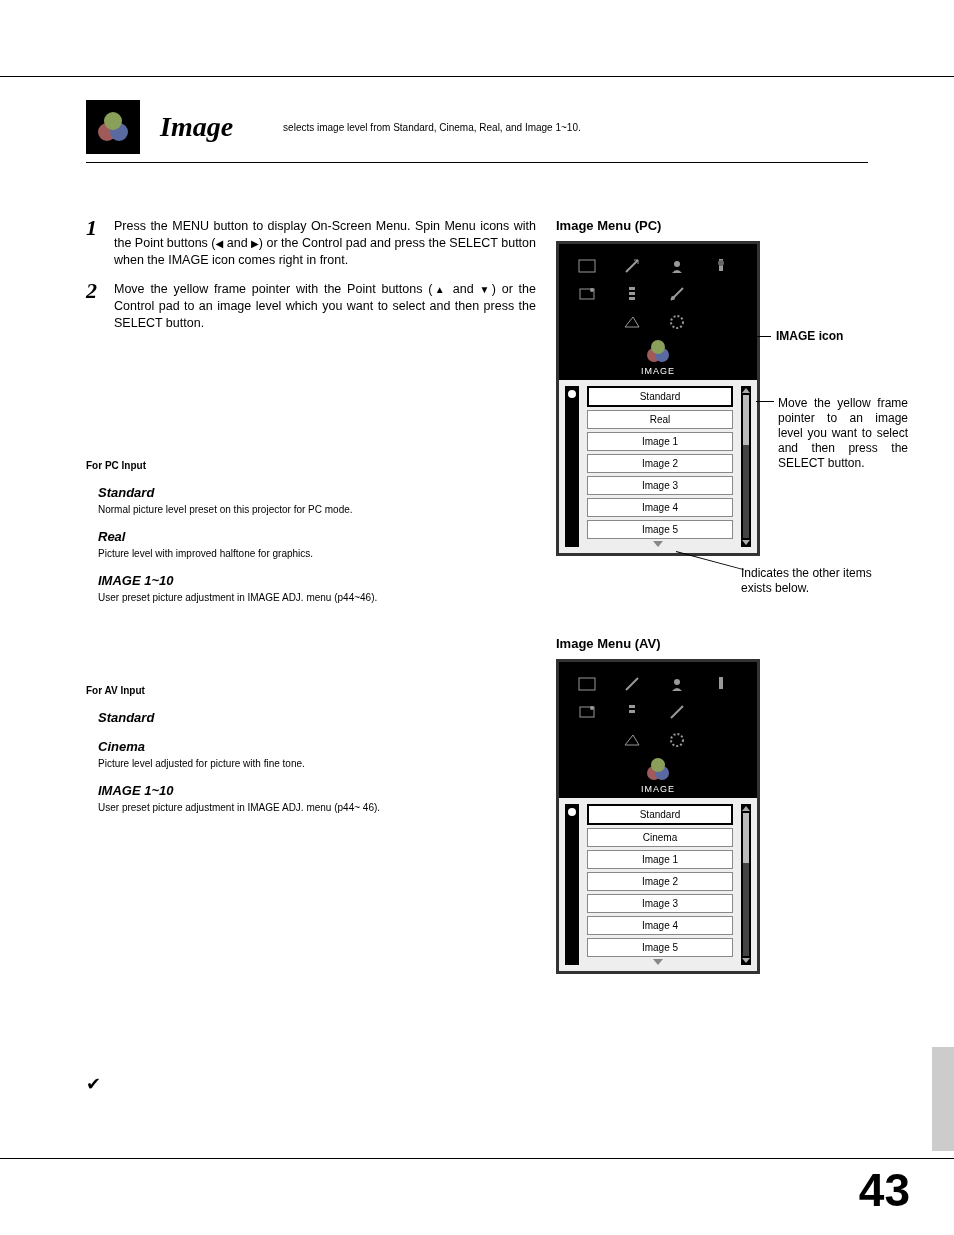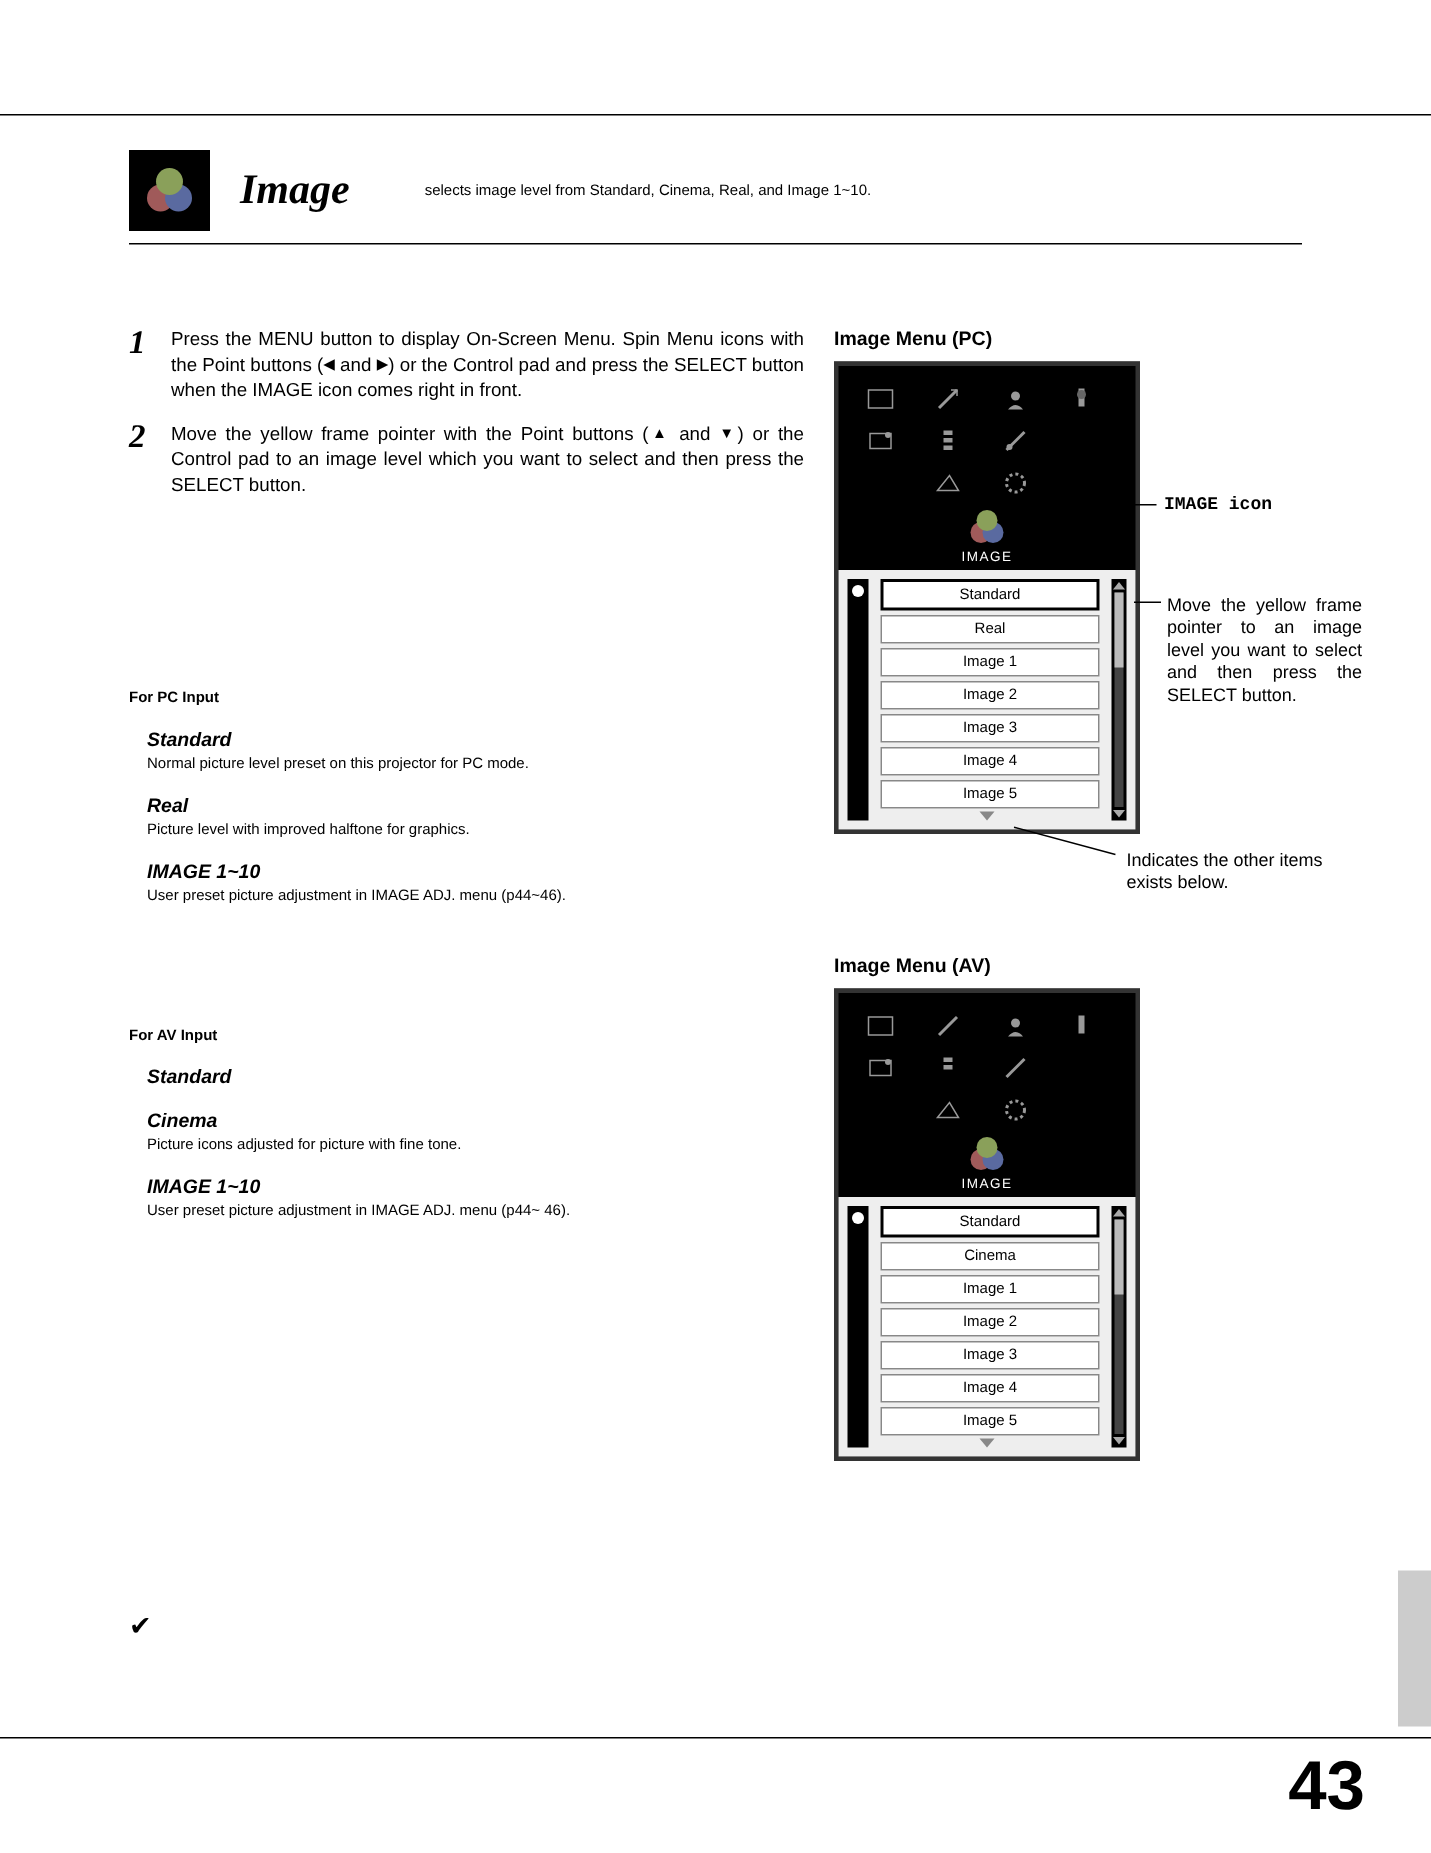--- a/index.html
+++ b/index.html
@@ -234,21 +234,21 @@
     border-left: 5px solid transparent;
     border-right: 5px solid transparent;
     border-top: 6px solid #888;
   }
   
   .callout {
     position: absolute;
     font-size: 12px;
     line-height: 15px;
   }
-  .callout.bold { font-weight: bold; font-family: Liberation Mono, monospace; }
+  .callout.bold { font-weight: bold; }
   .callout-line {
     position: absolute;
     background: #000;
   }
   
   .page-num {
     position: absolute;
     right: 44px;
     bottom: 18px;
     font-size: 46px;
@@ -326,21 +326,21 @@
       </div>
     </div>
 
     <div class="av-section">
       <div class="sect-head">For AV Input</div>
       <div class="item">
         <div class="item-title">Standard</div>
       </div>
       <div class="item">
         <div class="item-title">Cinema</div>
-        <div class="item-desc">Picture icons adjusted for picture with fine tone.</div>
+        <div class="item-desc">Picture level adjusted for picture with fine tone.</div>
       </div>
       <div class="item">
         <div class="item-title">IMAGE 1~10</div>
         <div class="item-desc">User preset picture adjustment in IMAGE ADJ. menu (p44~ 46).</div>
       </div>
     </div>
 
   </div>
 
   <div class="rightcol">
@@ -442,21 +442,21 @@
         </div>
       </div>
 
       <div class="callout-line" style="top:95px; left:155px; width:60px; height:1px;"></div>
       <div class="callout bold" style="top:88px; left:220px;">IMAGE icon</div>
 
       <div class="callout-line" style="top:160px; left:200px; width:18px; height:1px;"></div>
       <div class="callout" style="top:155px; left:222px; width:130px; text-align:justify;">Move the yellow frame pointer to an image level you want to select and then press the SELECT button.</div>
 
       <div class="callout-line" style="top:310px; left:120px; width:70px; height:1px; transform:rotate(15deg); transform-origin:left;"></div>
-      <div class="callout" style="top:325px; left:195px; width:155px;">Indicates the other items exists below.</div>
+      <div class="callout" style="top:325px; left:185px; width:155px;">Indicates the other items exists below.</div>
     </div>
 
     <div style="height:80px;"></div>
     <div class="menu-title">Image Menu (AV)</div>
 
     <div class="osd">
       <div class="osd-upper">
         <div class="icon-grid">
           <div class="icon-cell">
               <svg width="18" height="14">

